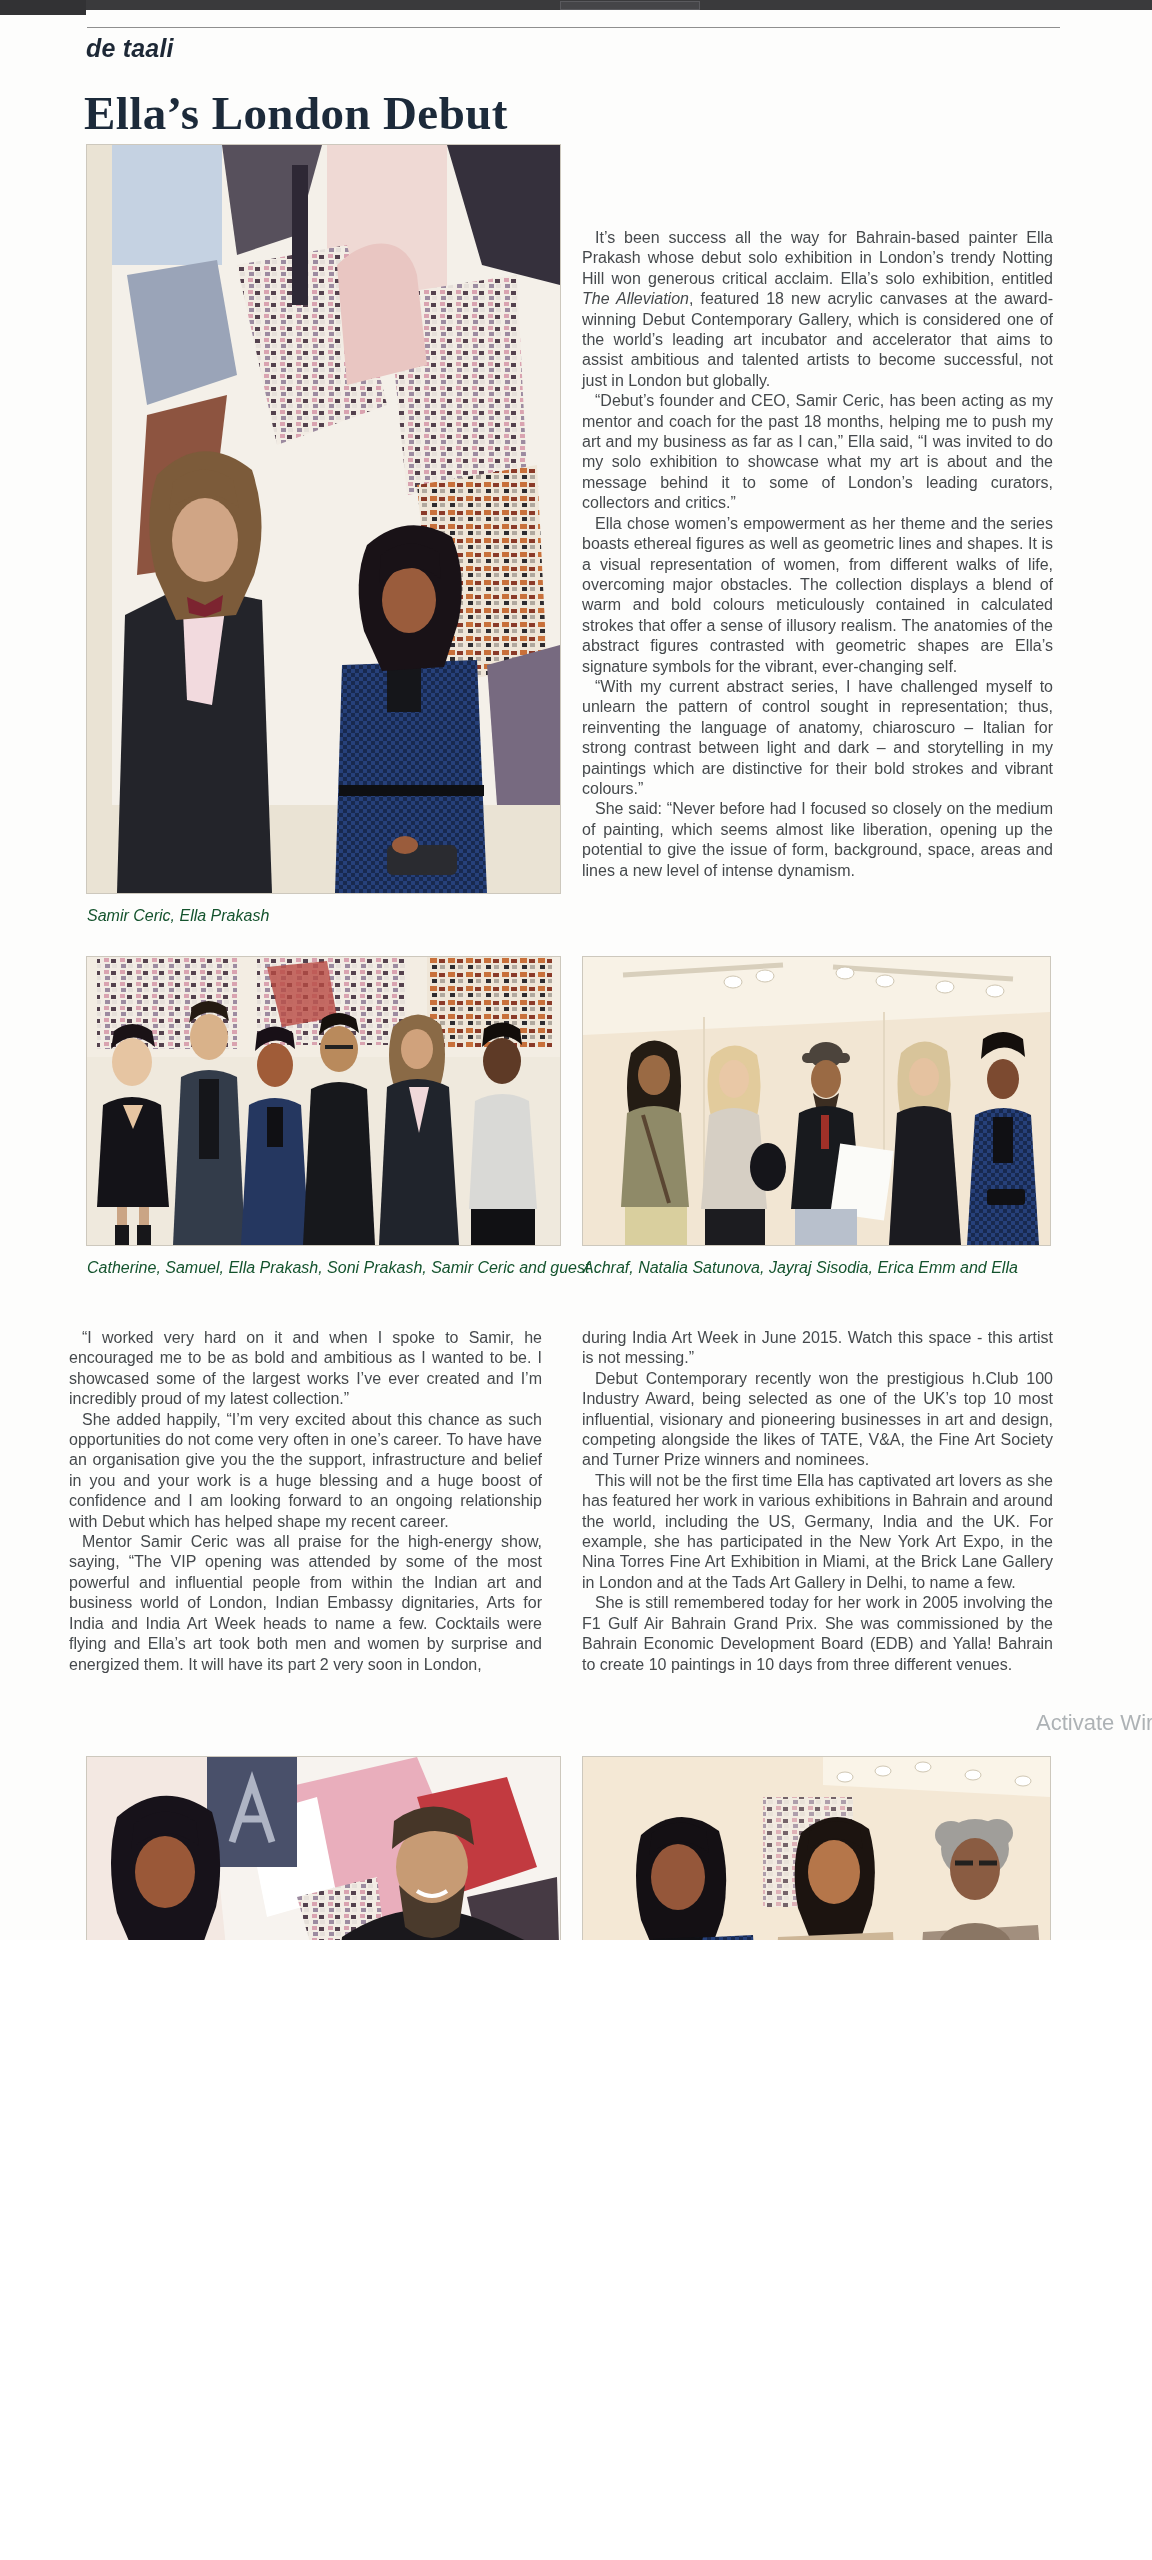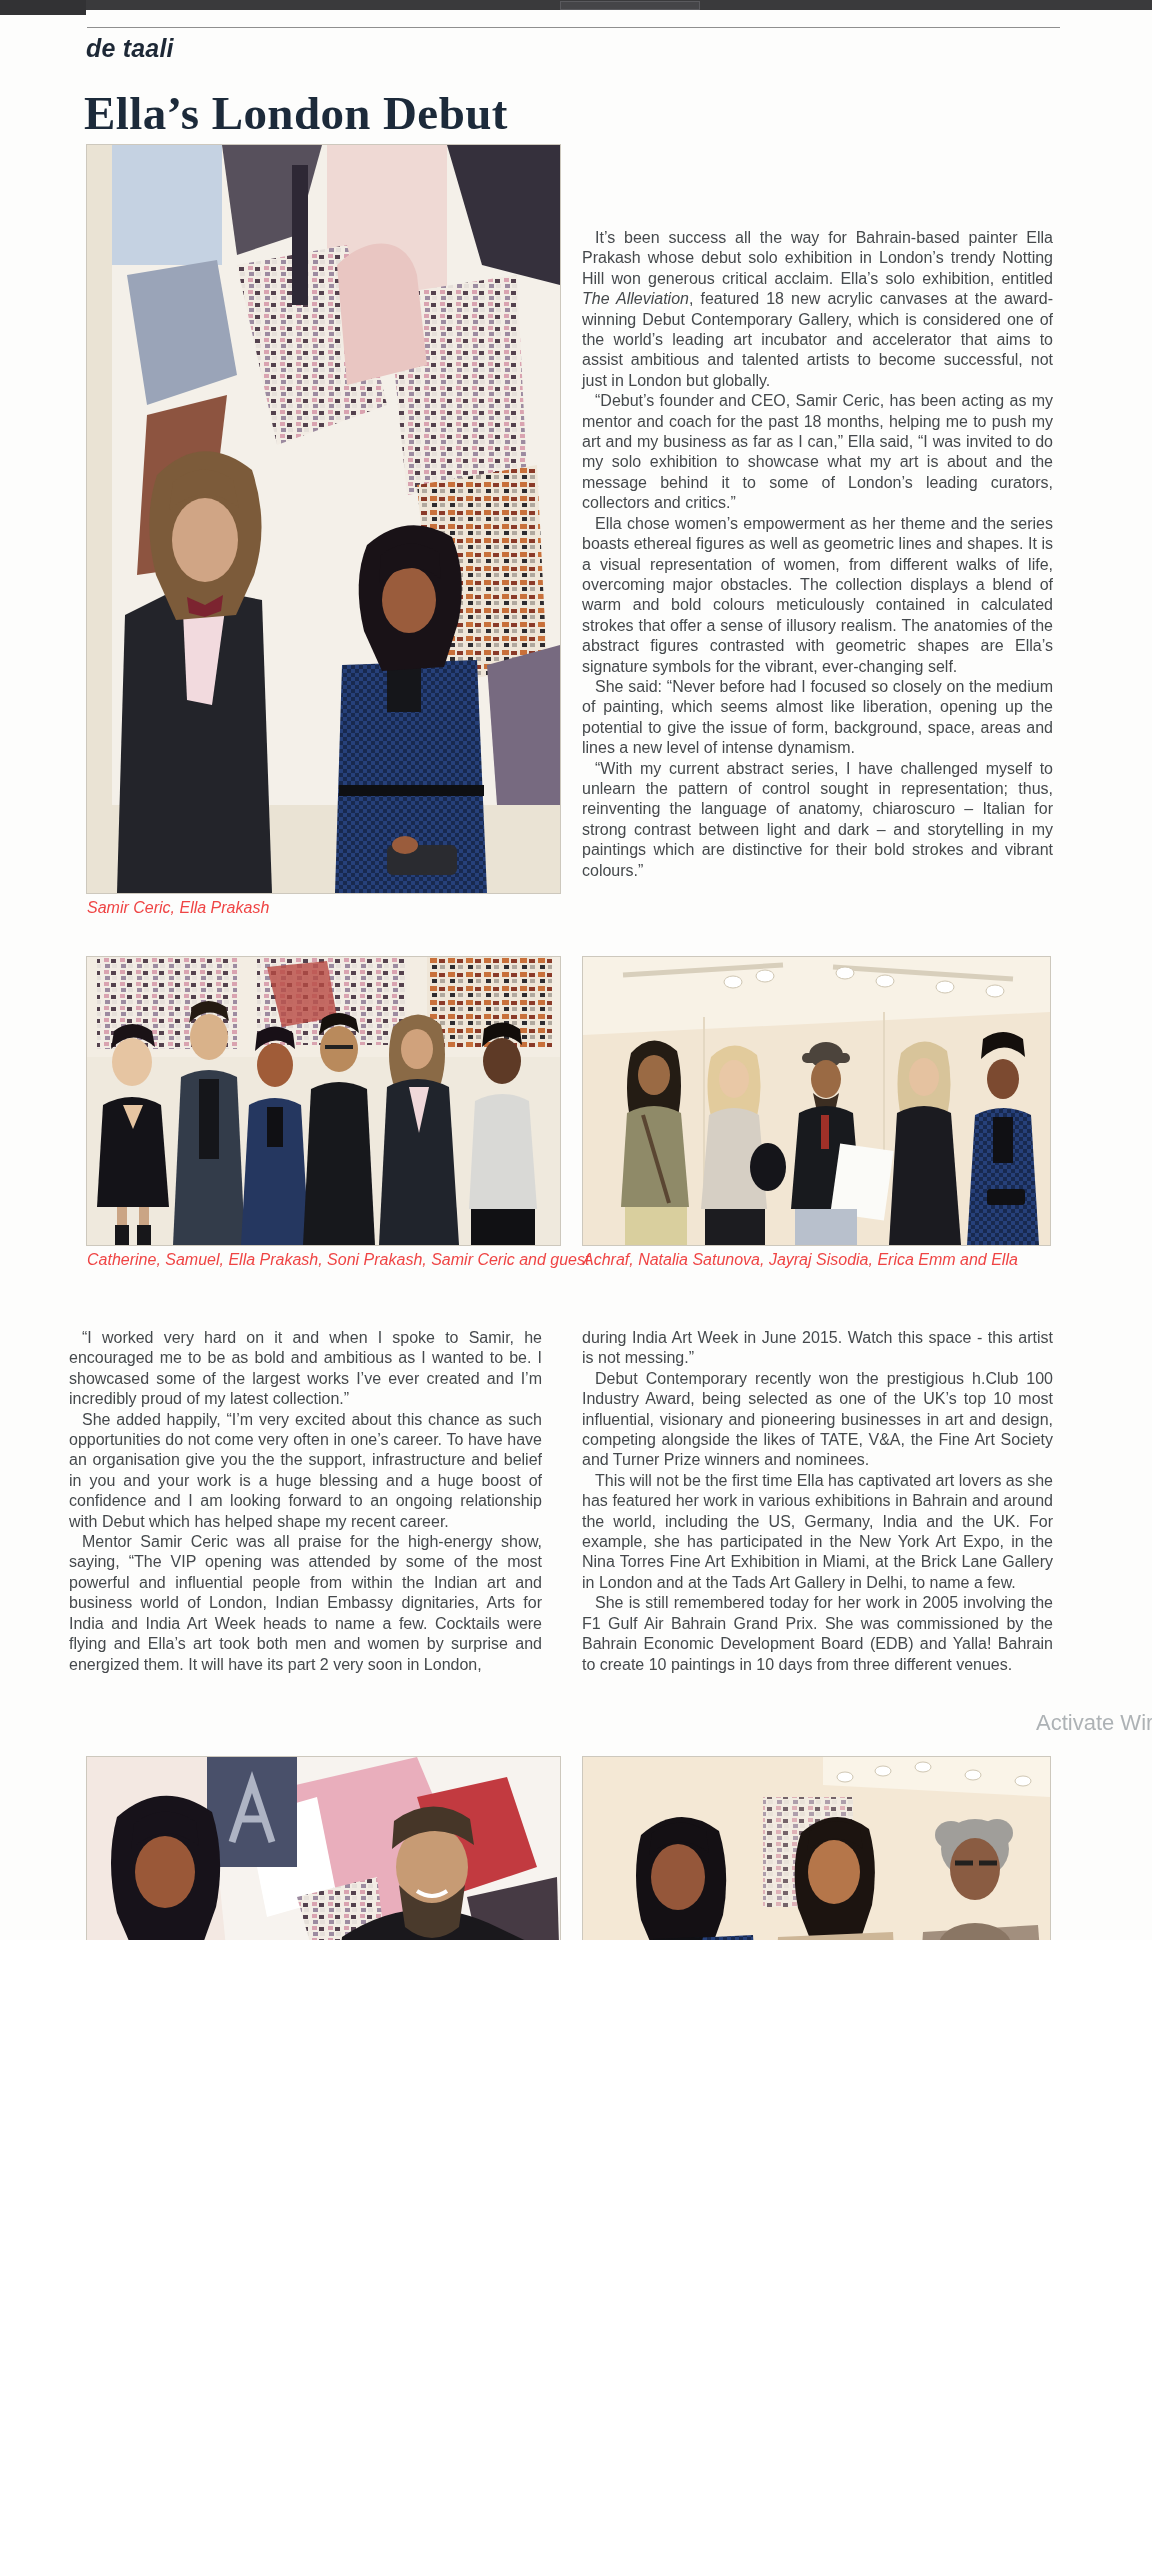--- a/index.html
+++ b/index.html
@@ -11,21 +11,21 @@
   .section-label{position:absolute;left:86px;top:34px;font-size:25px;font-weight:bold;font-style:italic;color:#1d2836;letter-spacing:.2px;}
   .title{position:absolute;left:84px;top:86px;margin:0;font-family:"Liberation Serif",serif;font-size:47px;font-weight:bold;color:#1c2a3a;letter-spacing:.4px;}
   .col{position:absolute;color:#45494c;font-size:16px;line-height:20.4px;text-align:justify;}
   .col p{margin:0;text-indent:13px;}
   .col p.noind{text-indent:0;}
   .col-intro{left:582px;top:228px;width:471px;}
   .col-ll{left:69px;top:1328px;width:473px;}
   .col-lr{left:582px;top:1328px;width:471px;}
   .ph{position:absolute;margin:0;}
   .ph svg{display:block;outline:1px solid #cdc8bd;}
-  .ph figcaption{font-style:italic;font-size:16px;color:#ef4444;margin-top:6px;}
+  .ph figcaption{font-style:italic;font-size:16px;color:#14532d;margin-top:14px;}
   .ph1{left:87px;top:145px;} .ph2{left:87px;top:957px;} .ph3{left:583px;top:957px;}
   .ph4{left:87px;top:1757px;} .ph5{left:583px;top:1757px;}
   .ph6{left:87px;top:2150px;} .ph7{left:583px;top:2150px;}
   .watermark{position:absolute;left:1036px;top:1710px;font-size:22px;color:#9aa0a4;opacity:.8;white-space:nowrap;}
   .footer{position:absolute;top:2534px;right:95px;display:flex;align-items:center;gap:6px;font-size:14px;}
   .f-issue{color:#20304a;font-weight:bold;}
   .f-mag{color:#d6392f;font-weight:bold;letter-spacing:.3px;}
   .f-page{background:#d6392f;color:#fff;font-weight:bold;font-size:12px;padding:2px 9px;}
 </style>
 </head>
@@ -104,22 +104,22 @@
         <ellipse cx="318" cy="700" rx="13" ry="9" fill="#9a5c3c"></ellipse>
       </g>
     </svg>
     <figcaption>Samir Ceric, Ella Prakash</figcaption>
   </figure>
 
   <div class="col col-intro">
     <p><span>It’s been success all the way for Bahrain-based painter Ella Prakash whose debut solo exhibition in London’s trendy Notting Hill won generous critical acclaim. Ella’s solo exhibition, entitled </span><em>The Alleviation</em><span>, featured 18 new acrylic canvases at the award-winning Debut Contemporary Gallery, which is considered one of the world’s leading art incubator and accelerator that aims to assist ambitious and talented artists to become successful, not just in London but globally.</span></p>
     <p>“Debut’s founder and CEO, Samir Ceric, has been acting as my mentor and coach for the past 18 months, helping me to push my art and my business as far as I can,” Ella said, “I was invited to do my solo exhibition to showcase what my art is about and the message behind it to some of London’s leading curators, collectors and critics.”</p>
     <p>Ella chose women’s empowerment as her theme and the series boasts ethereal figures as well as geometric lines and shapes. It is a visual representation of women, from different walks of life, overcoming major obstacles. The collection displays a blend of warm and bold colours meticulously contained in calculated strokes that offer a sense of illusory realism. The anatomies of the abstract figures contrasted with geometric shapes are Ella’s signature symbols for the vibrant, ever-changing self.</p>
+    <p>“With my current abstract series, I have challenged myself to unlearn the pattern of control sought in representation; thus, reinventing the language of anatomy, chiaroscuro – Italian for strong contrast between light and dark – and storytelling in my paintings which are distinctive for their bold strokes and vibrant colours.”</p>
     <p>She said: “Never before had I focused so closely on the medium of painting, which seems almost like liberation, opening up the potential to give the issue of form, background, space, areas and lines a new level of intense dynamism.</p>
-    <p>“With my current abstract series, I have challenged myself to unlearn the pattern of control sought in representation; thus, reinventing the language of anatomy, chiaroscuro – Italian for strong contrast between light and dark – and storytelling in my paintings which are distinctive for their bold strokes and vibrant colours.”</p>
   </div>
 
   <figure class="ph ph2">
     <svg viewBox="0 0 473 288" width="473" height="288">
       <rect width="473" height="288" fill="#efe9dd"></rect>
       <rect x="0" y="0" width="473" height="100" fill="#f3ede3"></rect>
       <rect x="10" y="0" width="140" height="92" fill="url(#mosaicPink)"></rect>
       <rect x="170" y="0" width="150" height="88" fill="url(#mosaicPink)"></rect>
       <polygon points="180,10 240,4 250,60 195,70" fill="#b84a42" opacity=".8"></polygon>
       <rect x="340" y="0" width="125" height="90" fill="url(#mosaicWarm)"></rect>

